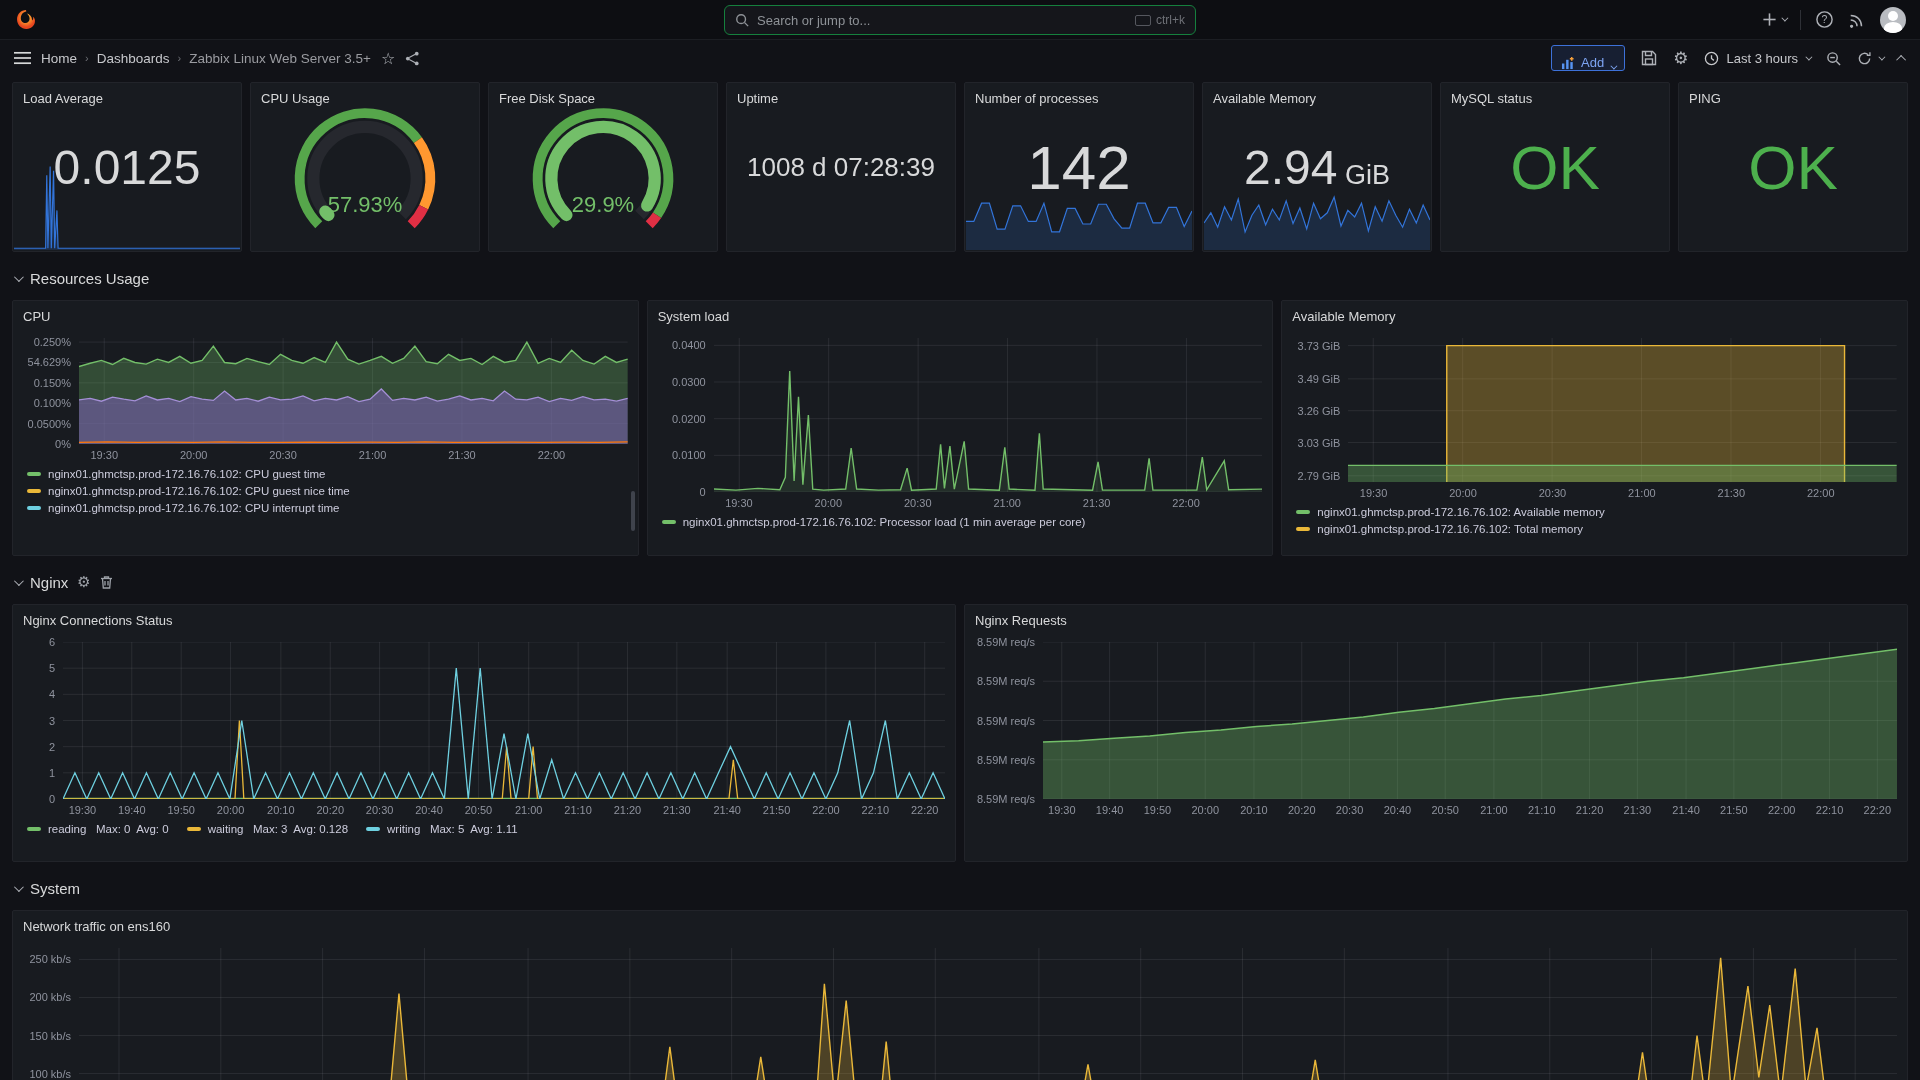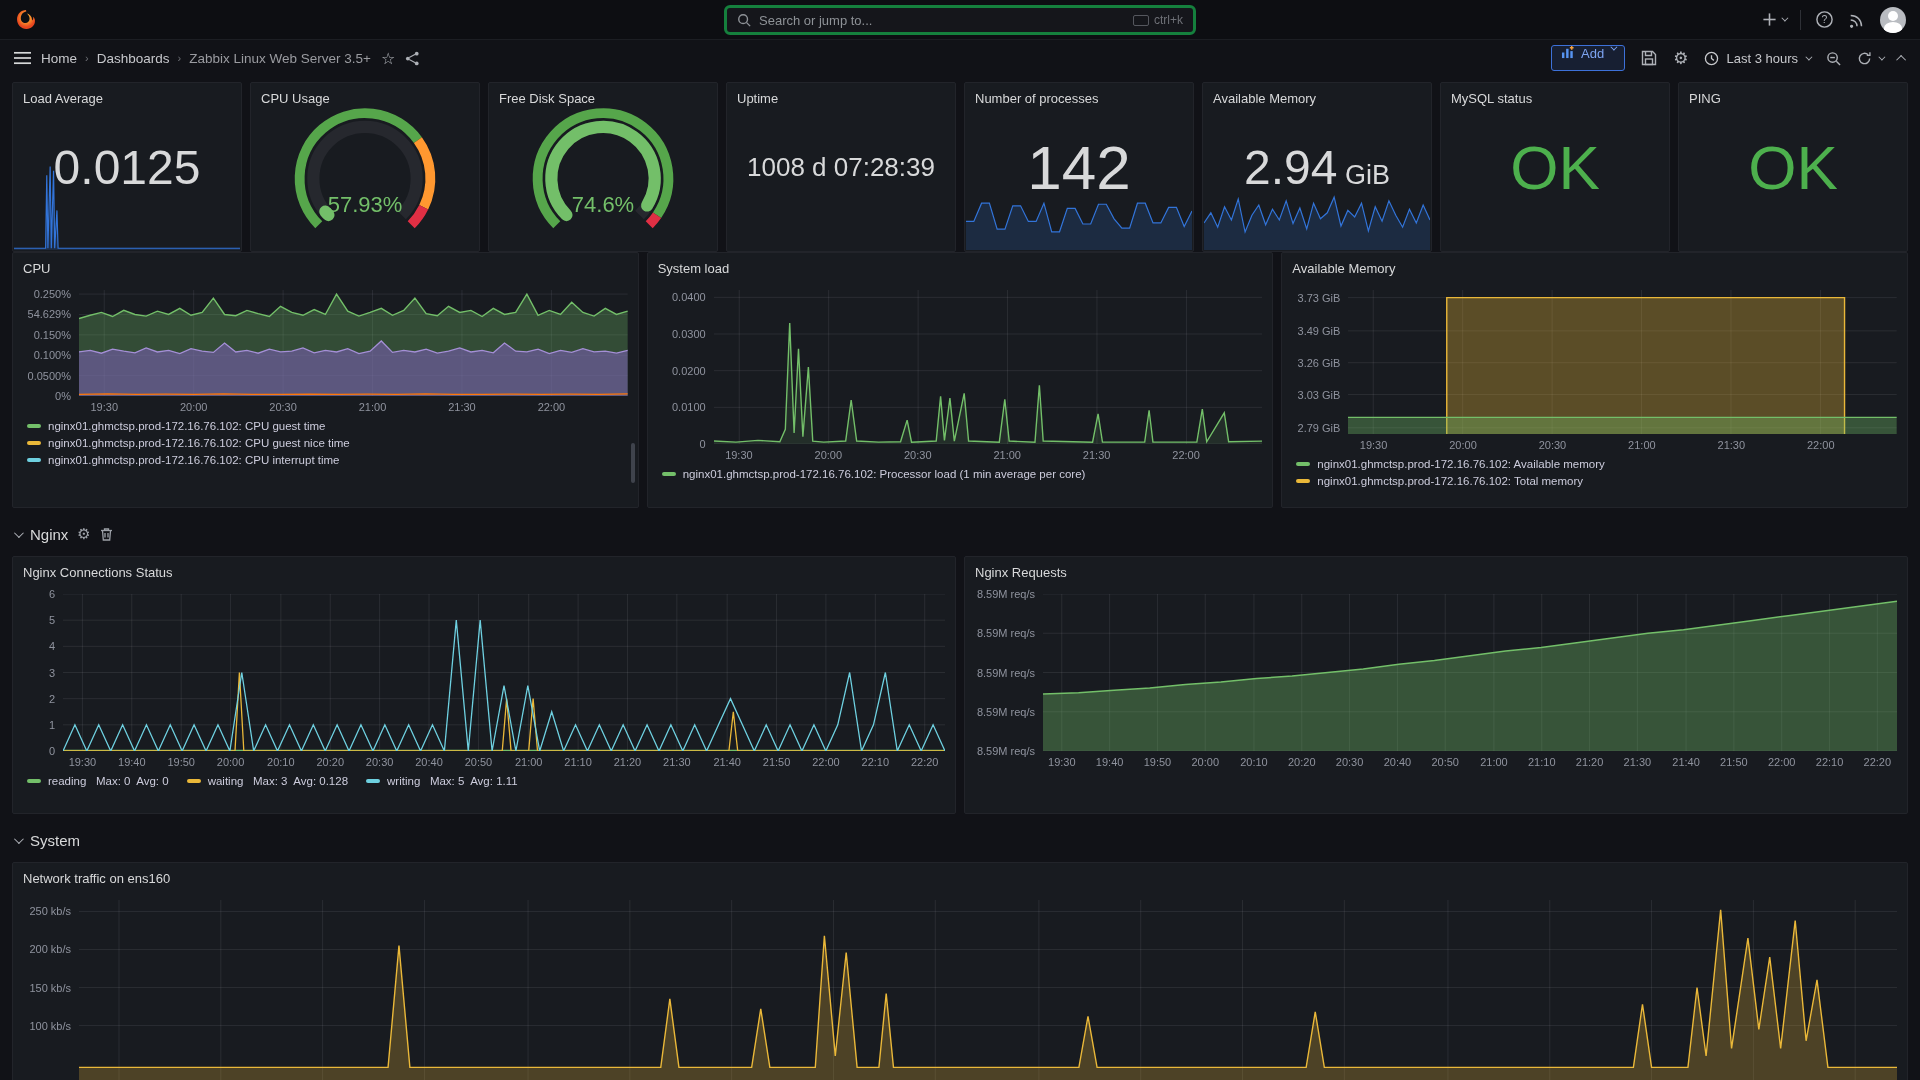--- a/index.html
+++ b/index.html
@@ -4,37 +4,37 @@
 <style>
   * { margin:0; padding:0; box-sizing:border-box; }
   html,body { width:1920px; height:1080px; overflow:hidden; background:#111217;
     font-family:"Liberation Sans","DejaVu Sans",sans-serif; color:#ccccdc; }
 
   
   .nav { height:40px; background:#0d0e12; border-bottom:1px solid #1c1e23;
     display:flex; align-items:center; padding:0 14px; position:relative; }
   .nav-right { margin-left:auto; display:flex; align-items:center; gap:14px; }
   .searchbox { position:absolute; left:50%; top:5px; transform:translateX(-50%);
-    width:472px; height:30px; background:#15161b; border:3px solid #15803d; border-radius:6px;
+    width:472px; height:30px; background:#15161b; border:1px solid #15803d; border-radius:6px;
     display:flex; align-items:center; padding:0 10px; color:#8e9297; font-size:13px; gap:8px; }
   .searchbox .shortcut { margin-left:auto; display:flex; align-items:center; gap:5px; color:#6e7076; font-size:12px; }
   .kbd-ic { width:16px; height:11px; border:1px solid #55575e; border-radius:2px; }
   .icon { color:#aeb1b7; display:inline-flex; align-items:center; justify-content:center; }
   .vdiv { width:1px; height:20px; background:#2e3036; }
   .avatar { width:26px; height:26px; border-radius:50%; background:#b9bcc1; overflow:hidden; position:relative; }
   .avatar:before { content:""; position:absolute; width:10px; height:10px; background:#fff; border-radius:50%; left:8px; top:4px; }
   .avatar:after { content:""; position:absolute; width:18px; height:12px; background:#fff; border-radius:50% 50% 0 0; left:4px; top:15px; }
 
   
   .subnav { height:36px; display:flex; align-items:center; padding:0 14px; gap:10px; }
   .crumbs { display:flex; align-items:center; gap:8px; font-size:13.5px; color:#c7c8cc; }
   .crumb-sep { color:#6e7076; font-size:11px; }
   .crumbs .current { color:#9a9ba0; }
   .toolbar { margin-left:auto; display:flex; align-items:center; gap:16px; }
-  .add-btn { display:flex; align-items:flex-start; gap:6px; height:26px; padding:0 9px; border-radius:3px;
+  .add-btn { display:flex; align-items:flex-end; gap:6px; height:26px; padding:0 9px; border-radius:3px;
     border:1px solid #3d71d9; background:rgba(61,113,217,0.14); color:#7da4f2; font-size:13px; }
   .tp { display:flex; align-items:center; gap:7px; font-size:13px; color:#c7c8cc; }
   .chev { width:7px; height:7px; border-right:1.6px solid #aeb1b7; border-bottom:1.6px solid #aeb1b7; transform:rotate(45deg) translateY(-2px); }
   .chev.up { transform:rotate(-135deg) translateY(-2px); }
   .chev.sm { width:5px; height:5px; }
 
   
   .panel { background:#181b20; border:1px solid #22242a; border-radius:2px; position:relative; overflow:hidden; }
   .panel h2 { font-size:13px; font-weight:400; color:#d8d9da; padding:8px 10px 0 10px; white-space:nowrap; }
   main { padding:6px 12px 0 12px; }
@@ -235,21 +235,21 @@
     </section>
     <section class="panel">
       <h2>Free Disk Space</h2>
       <div class="gauge-wrap">
           <svg viewBox="0 0 200 200" style="position:absolute;inset:0;width:100%;height:100%;">
             <path d="M 39.19 162.81 A 86 86 0 1 1 171.13 150.34" stroke="#56a64b" stroke-width="13" fill="none"></path>
             <path d="M 171.13 150.34 A 86 86 0 0 1 160.81 162.81" stroke="#e02f44" stroke-width="13" fill="none"></path>
             <path d="M 51.92 150.08 A 68 68 0 1 1 148.08 150.08" stroke="#26282e" stroke-width="16" fill="none"></path>
             <path d="M 51.92 150.08 A 68 68 0 1 1 157.98 137.53" stroke="#73bf69" stroke-width="16" fill="none" stroke-linecap="round"></path>
           </svg>
-        <div class="gauge-val">74.6%</div>
+        <div class="gauge-val">29.9%</div>
       </div>
     </section>
     <section class="panel">
       <h2>Uptime</h2>
       <div class="bigval v26">1008 d 07:28:39</div>
     </section>
     <section class="panel">
       <h2>Number of processes</h2>
       <div class="bigval v64">142</div>
       <div class="spark" style="height:52px;">
@@ -272,20 +272,24 @@
     <section class="panel">
       <h2>MySQL status</h2>
       <div class="bigval ok">OK</div>
     </section>
     <section class="panel">
       <h2>PING</h2>
       <div class="bigval ok">OK</div>
     </section>
   </div>
 
+  <div class="sec">
+    <span class="chev"></span>
+    <span class="label">Resources Usage</span>
+  </div>
 
   <div class="row2">
     <section class="panel cpu-panel">
       <h2>CPU</h2>
       <div class="chart">
         <div class="yticks">
             <span class="ytick" style="top: 3.85%;">0.250%</span>
             <span class="ytick" style="top: 23.08%;">54.629%</span>
             <span class="ytick" style="top: 42.31%;">0.150%</span>
             <span class="ytick" style="top: 61.54%;">0.100%</span>

